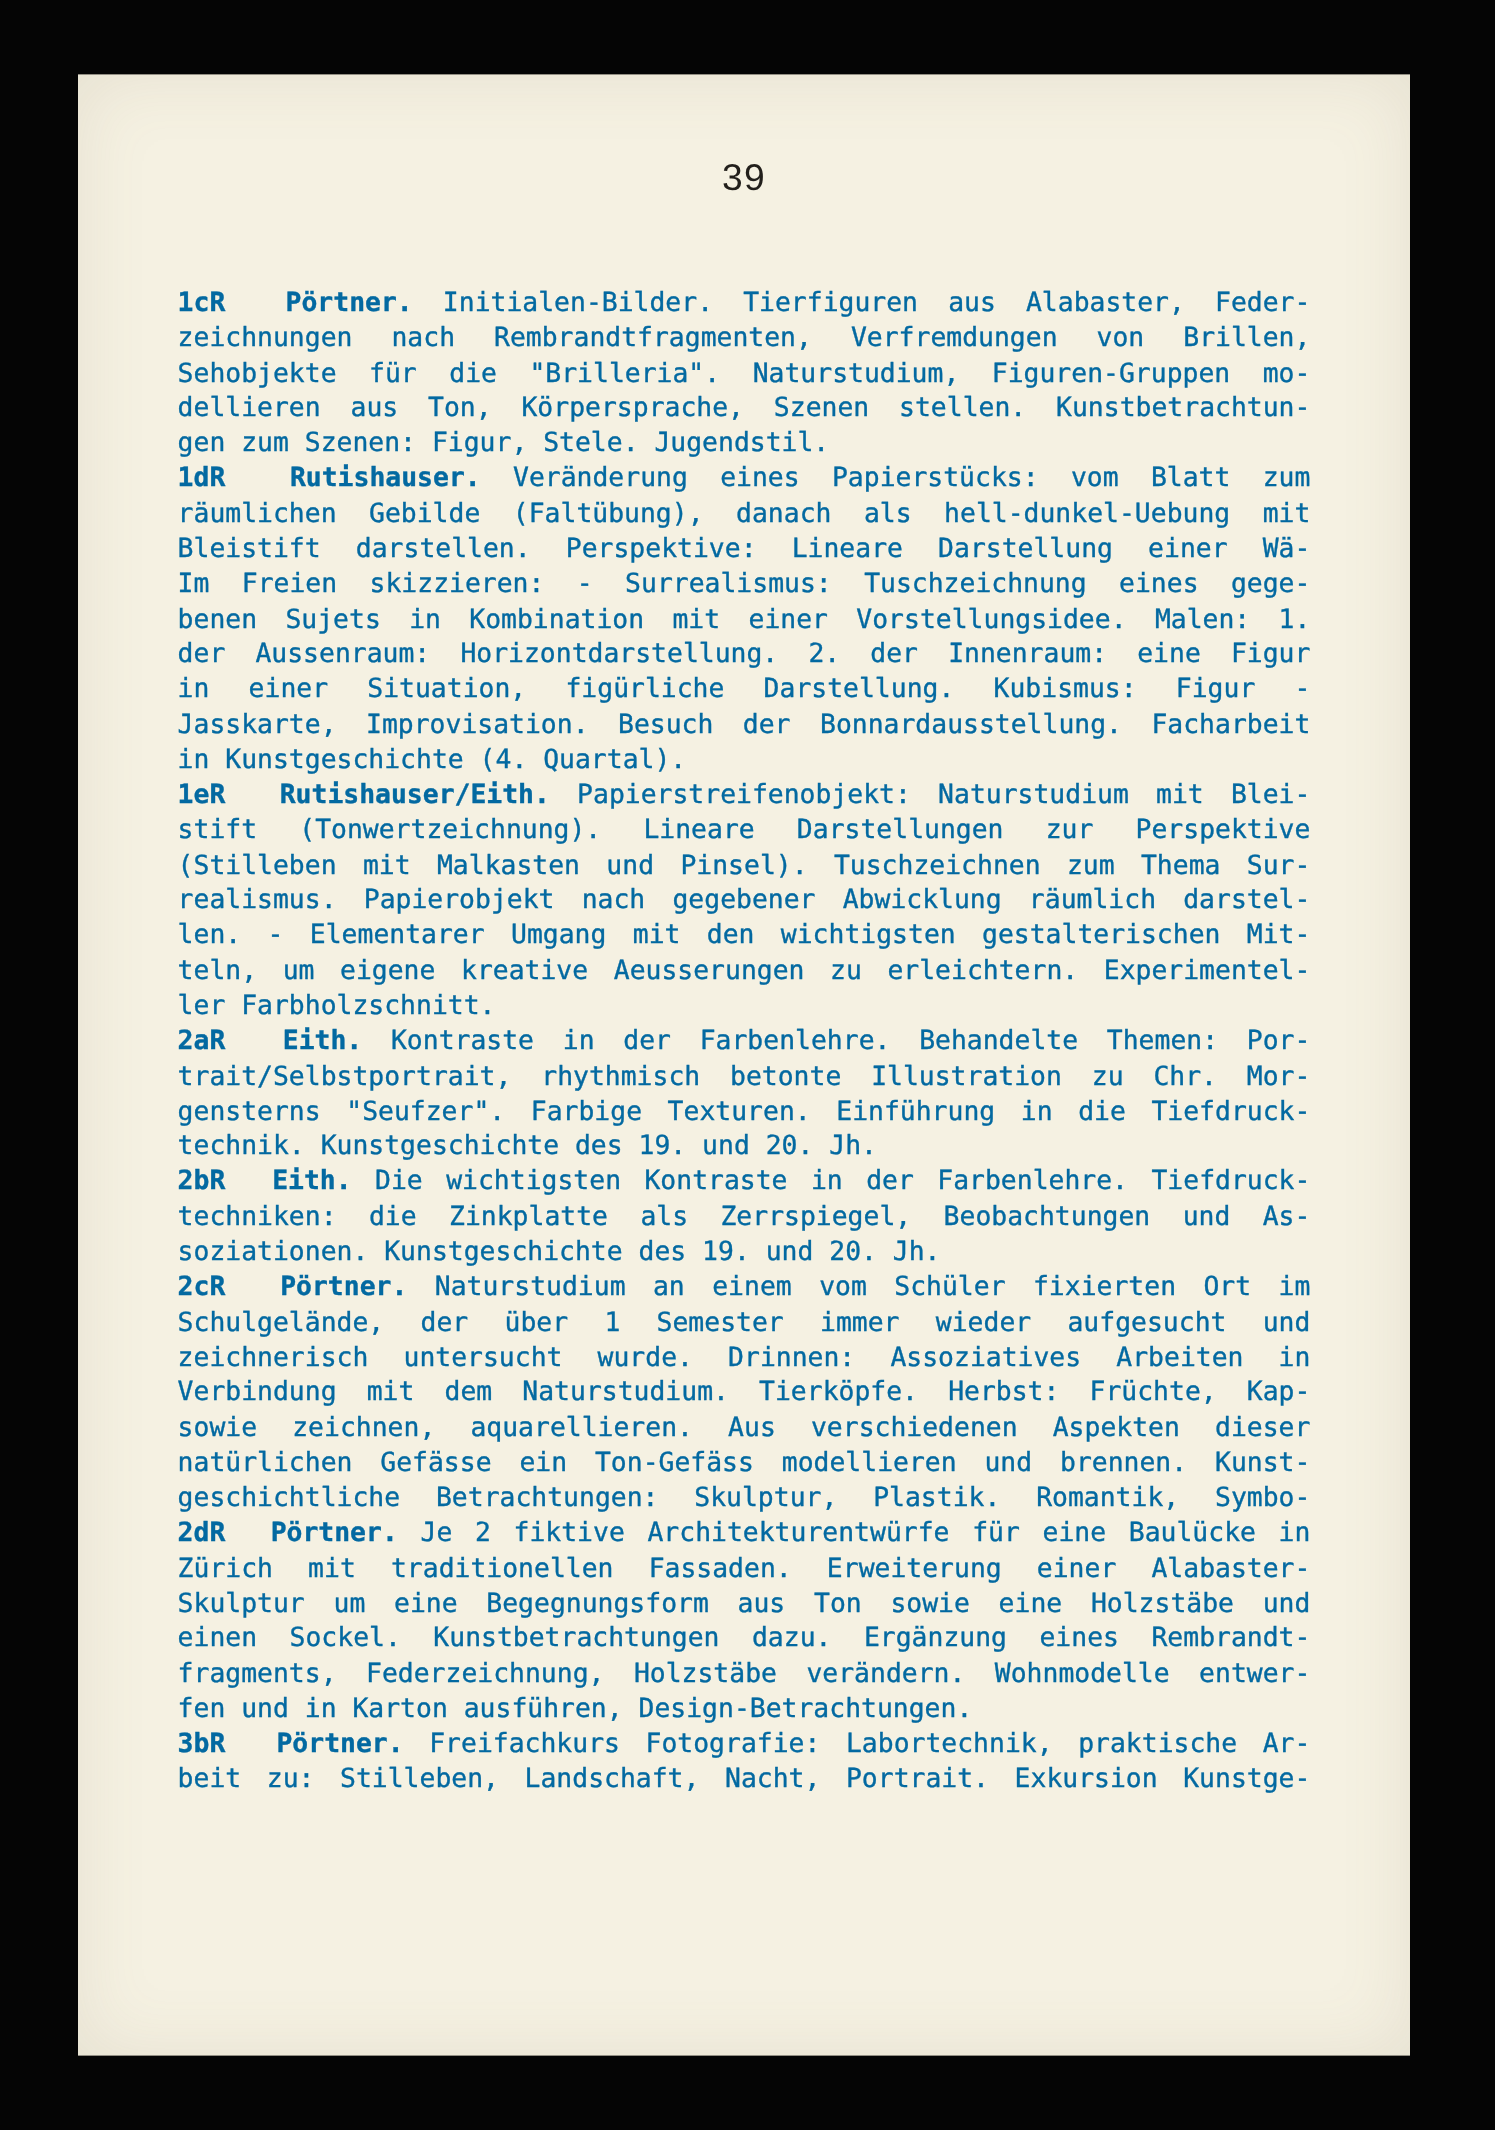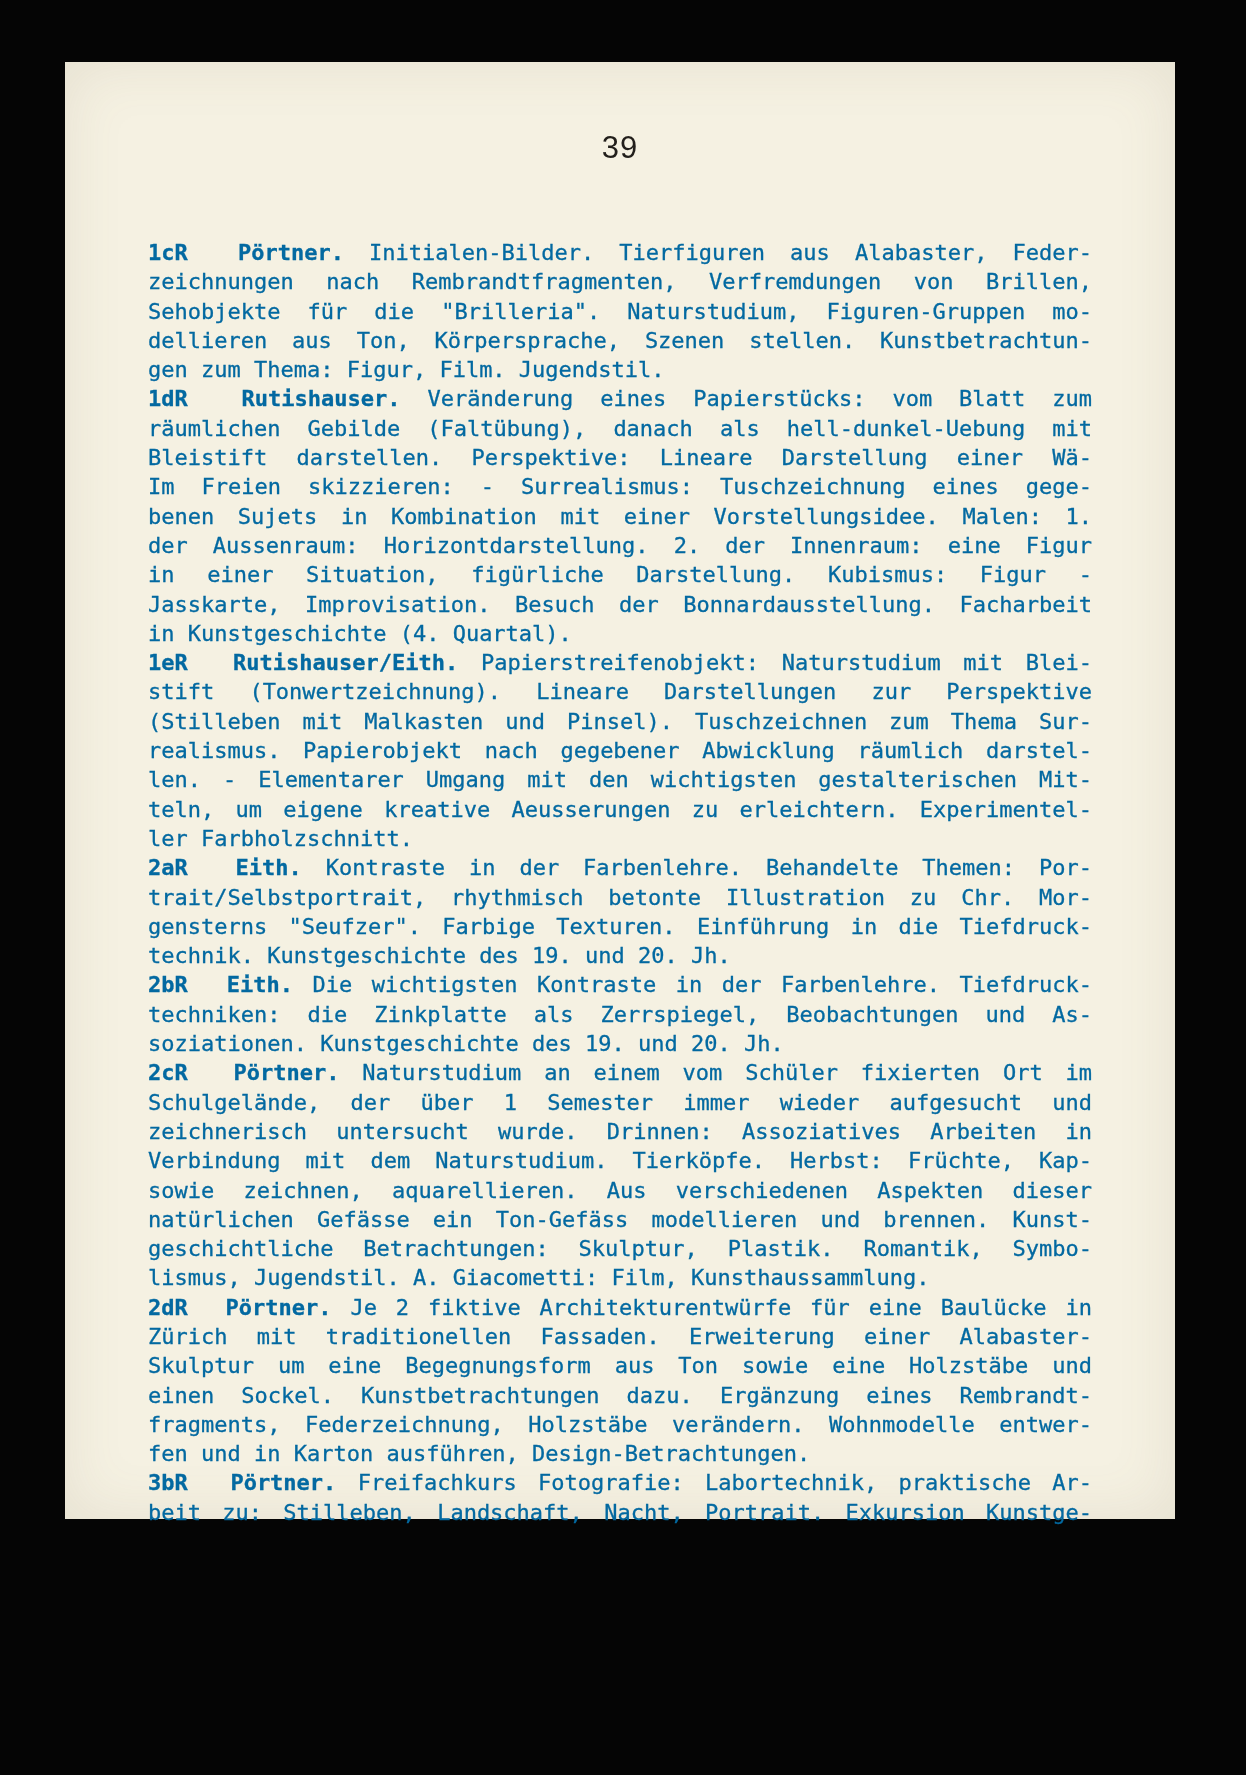--- a/index.html
+++ b/index.html
@@ -13,21 +13,21 @@
   .scan-bg {
     position: absolute;
     inset: 0;
     background: #050505;
   }
   .page {
     position: absolute;
     left: 65px;
     top: 62px;
     width: 1110px;
-    height: 1457px;
+    height: 1651px;
     background: #f5f1e2;
     box-shadow: inset 0 0 60px rgba(120,110,80,0.12);
   }
   .page-number {
     margin-top: 68px;
     text-align: center;
     font-family: "Liberation Sans", sans-serif;
     font-size: 31px;
     line-height: 36px;
     letter-spacing: 1px;
@@ -58,21 +58,21 @@
 <div class="scan-bg"></div>
 
 <div class="page" style="background: rgb(245, 241, 226);">
   <div class="page-number">39</div>
   <div class="text-block" style="color: #0369a1;">
       <div class="entry">
         <div class="line"><strong class="entry-label">1cR&nbsp; Pörtner.</strong> Initialen-Bilder. Tierfiguren aus Alabaster, Feder-</div>
         <div class="line">zeichnungen nach Rembrandtfragmenten, Verfremdungen von Brillen,</div>
         <div class="line">Sehobjekte für die "Brilleria". Naturstudium, Figuren-Gruppen mo-</div>
         <div class="line">dellieren aus Ton, Körpersprache, Szenen stellen. Kunstbetrachtun-</div>
-        <div class="line ragged">gen zum Thema: Figur, Film. Jugendstil.</div>
+        <div class="line ragged">gen zum Szenen: Figur, Stele. Jugendstil.</div>
       </div>
       <div class="entry">
         <div class="line"><strong class="entry-label">1dR&nbsp; Rutishauser.</strong> Veränderung eines Papierstücks: vom Blatt zum</div>
         <div class="line">räumlichen Gebilde (Faltübung), danach als hell-dunkel-Uebung mit</div>
         <div class="line">Bleistift darstellen. Perspektive: Lineare Darstellung einer Wä-</div>
         <div class="line">Im Freien skizzieren: - Surrealismus: Tuschzeichnung eines gege-</div>
         <div class="line">benen Sujets in Kombination mit einer Vorstellungsidee. Malen: 1.</div>
         <div class="line">der Aussenraum: Horizontdarstellung. 2. der Innenraum: eine Figur</div>
         <div class="line">in einer Situation, figürliche Darstellung. Kubismus: Figur -</div>
         <div class="line">Jasskarte, Improvisation. Besuch der Bonnardausstellung. Facharbeit</div>
@@ -99,21 +99,20 @@
         <div class="line ragged">soziationen. Kunstgeschichte des 19. und 20. Jh.</div>
       </div>
       <div class="entry">
         <div class="line"><strong class="entry-label">2cR&nbsp; Pörtner.</strong> Naturstudium an einem vom Schüler fixierten Ort im</div>
         <div class="line">Schulgelände, der über 1 Semester immer wieder aufgesucht und</div>
         <div class="line">zeichnerisch untersucht wurde. Drinnen: Assoziatives Arbeiten in</div>
         <div class="line">Verbindung mit dem Naturstudium. Tierköpfe. Herbst: Früchte, Kap-</div>
         <div class="line">sowie zeichnen, aquarellieren. Aus verschiedenen Aspekten dieser</div>
         <div class="line">natürlichen Gefässe ein Ton-Gefäss modellieren und brennen. Kunst-</div>
         <div class="line">geschichtliche Betrachtungen: Skulptur, Plastik. Romantik, Symbo-</div>
-        <div class="line ragged">lismus, Jugendstil. A. Giacometti: Film, Kunsthaussammlung.</div>
       </div>
       <div class="entry">
         <div class="line"><strong class="entry-label">2dR&nbsp; Pörtner.</strong> Je 2 fiktive Architekturentwürfe für eine Baulücke in</div>
         <div class="line">Zürich mit traditionellen Fassaden. Erweiterung einer Alabaster-</div>
         <div class="line">Skulptur um eine Begegnungsform aus Ton sowie eine Holzstäbe und</div>
         <div class="line">einen Sockel. Kunstbetrachtungen dazu. Ergänzung eines Rembrandt-</div>
         <div class="line">fragments, Federzeichnung, Holzstäbe verändern. Wohnmodelle entwer-</div>
         <div class="line ragged">fen und in Karton ausführen, Design-Betrachtungen.</div>
       </div>
       <div class="entry">

